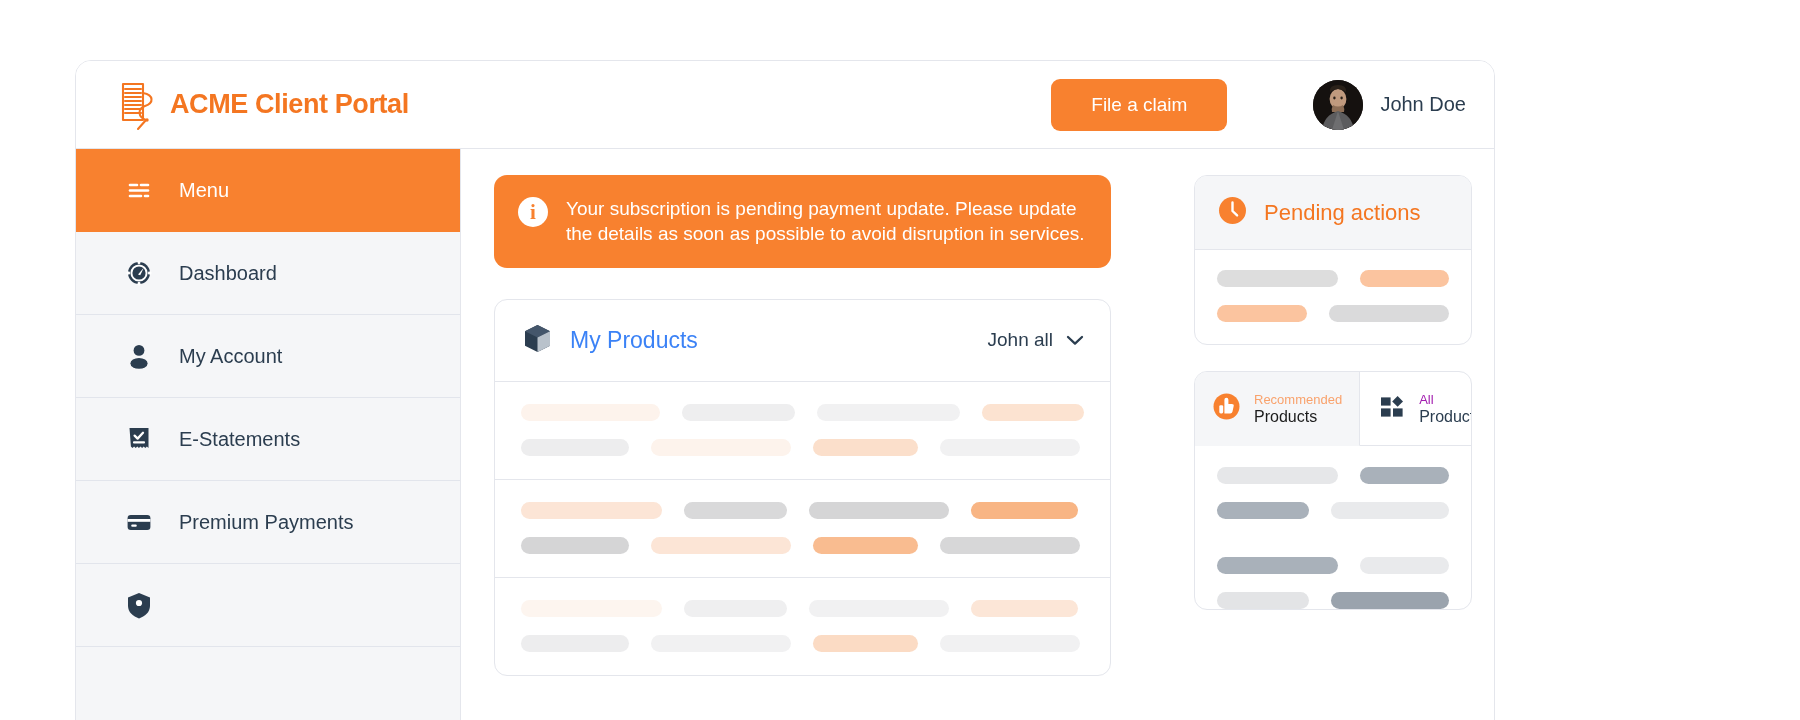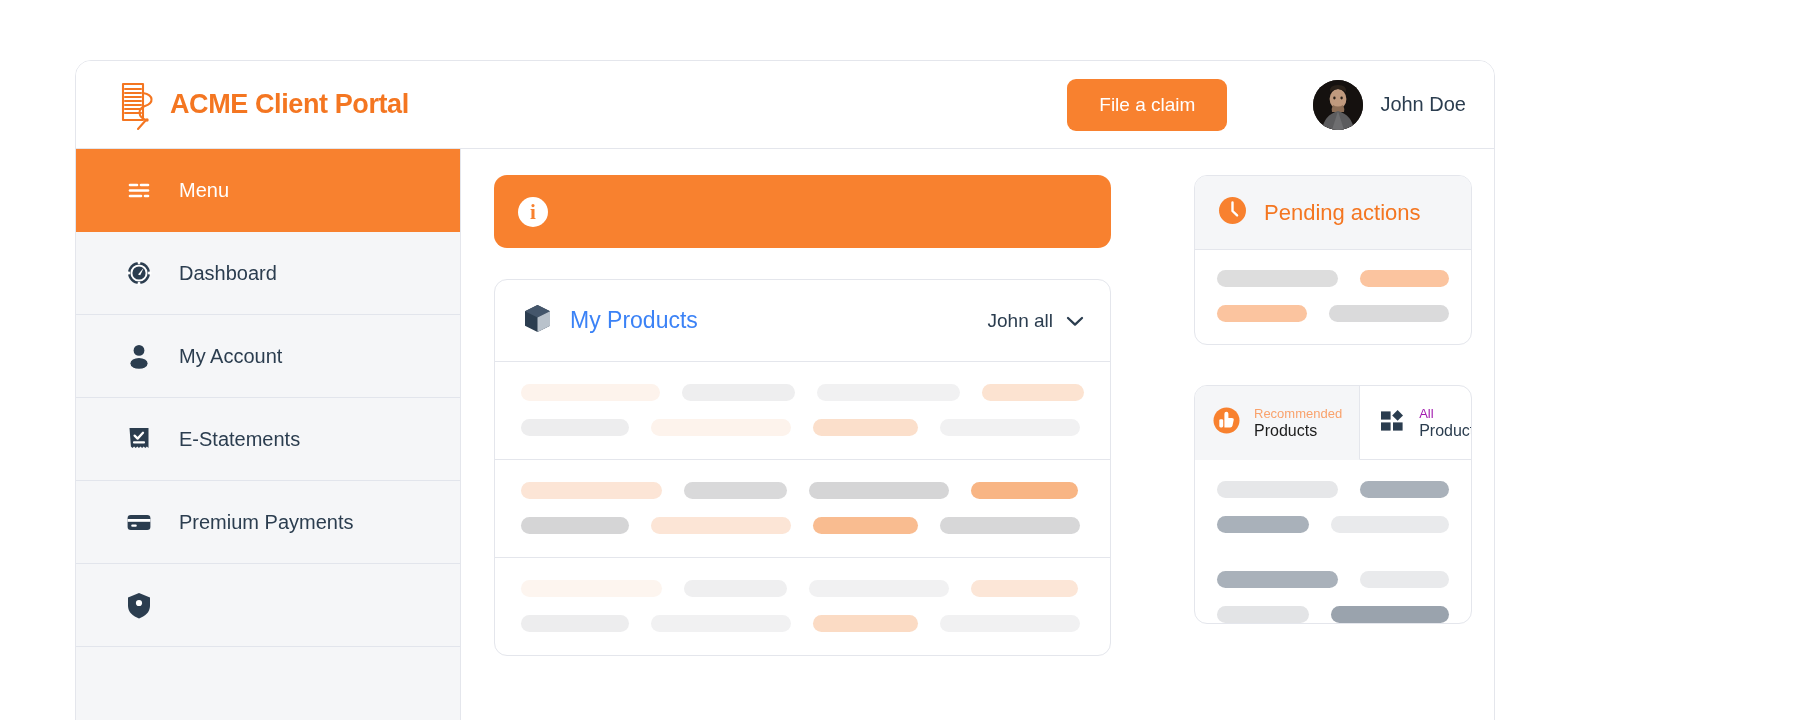--- a/index.html
+++ b/index.html
@@ -37,21 +37,21 @@
   .spool-icon { width: 44px; height: 52px; display:block; }
 
   #header-spacer { flex: 1; }
 
   #file-claim-btn {
     background: #F8812F;
     color: #ffffff;
     font-size: 19px;
     border: none;
     border-radius: 9px;
-    padding: 15px 32px;
+    padding: 15px 40px;
     cursor: pointer;
     font-family: "Liberation Sans", sans-serif;
     white-space: nowrap;
   }
 
   #user-area {
     display: flex; align-items: center; gap: 17px;
     margin-left: 86px;
   }
   #avatar {
@@ -153,21 +153,21 @@
   #right-rail {
     width: 333px; flex: none;
     padding: 26px 22px 0 33px;
     background: #fff;
   }
   .rail-card {
     border: 1.5px solid #e4e6ec;
     border-radius: 13px;
     background: #fff;
     overflow: hidden;
-    margin-bottom: 40px;
+    margin-bottom: 26px;
   }
   #pending-head {
     background: #f5f6f8;
     display: flex; align-items: center; gap: 16px;
     padding: 19px 22px;
     border-bottom: 1.5px solid #e4e6ec;
   }
   #clock-icon {
     width: 31px; height: 31px; flex: none;
   }
@@ -314,20 +314,21 @@
         <span></span>
       </div>
 
     </nav>
 
     <main id="main">
       <div id="main-col">
 
         <div id="alert-banner">
           <span id="alert-icon">i</span>
+          <span id="alert-text">Your subscription is pending payment update. Please update the details as soon as possible to avoid disruption in services.</span>
         </div>
 
         <section id="products-card">
           <div id="products-head">
             <span>
               <svg id="box-icon" viewBox="0 0 33 33">
                 <path d="M16.5 3 L29 9.2 v14.6 L16.5 30 L4 23.8 V9.2 Z" fill="#2b3d4f"></path>
                 <path d="M16.5 3 L29 9.2 L16.5 15.6 L4 9.2 Z" fill="#44566b"></path>
                 <path d="M16.5 15.6 L29 9.2 v14.6 L16.5 30 Z" fill="#b9c2cb"></path>
               </svg>

